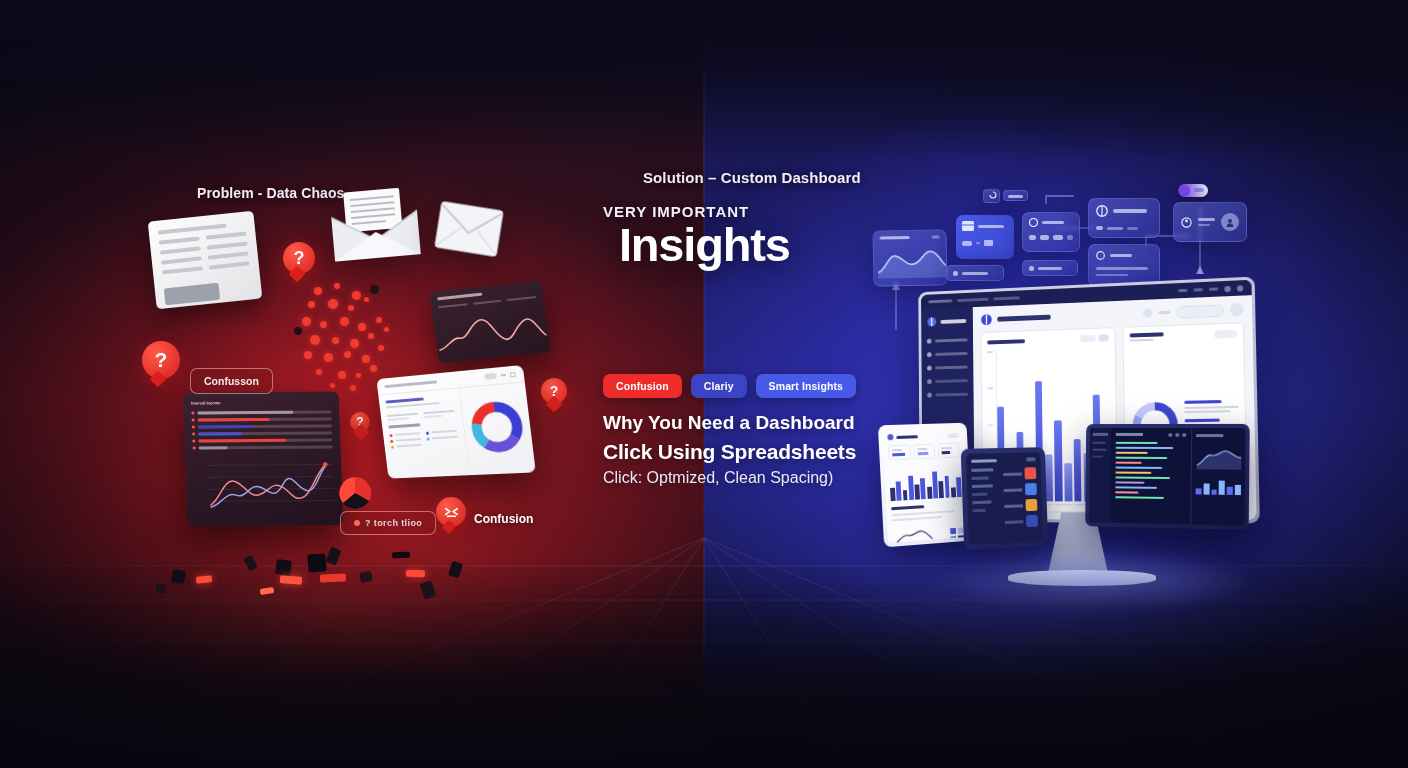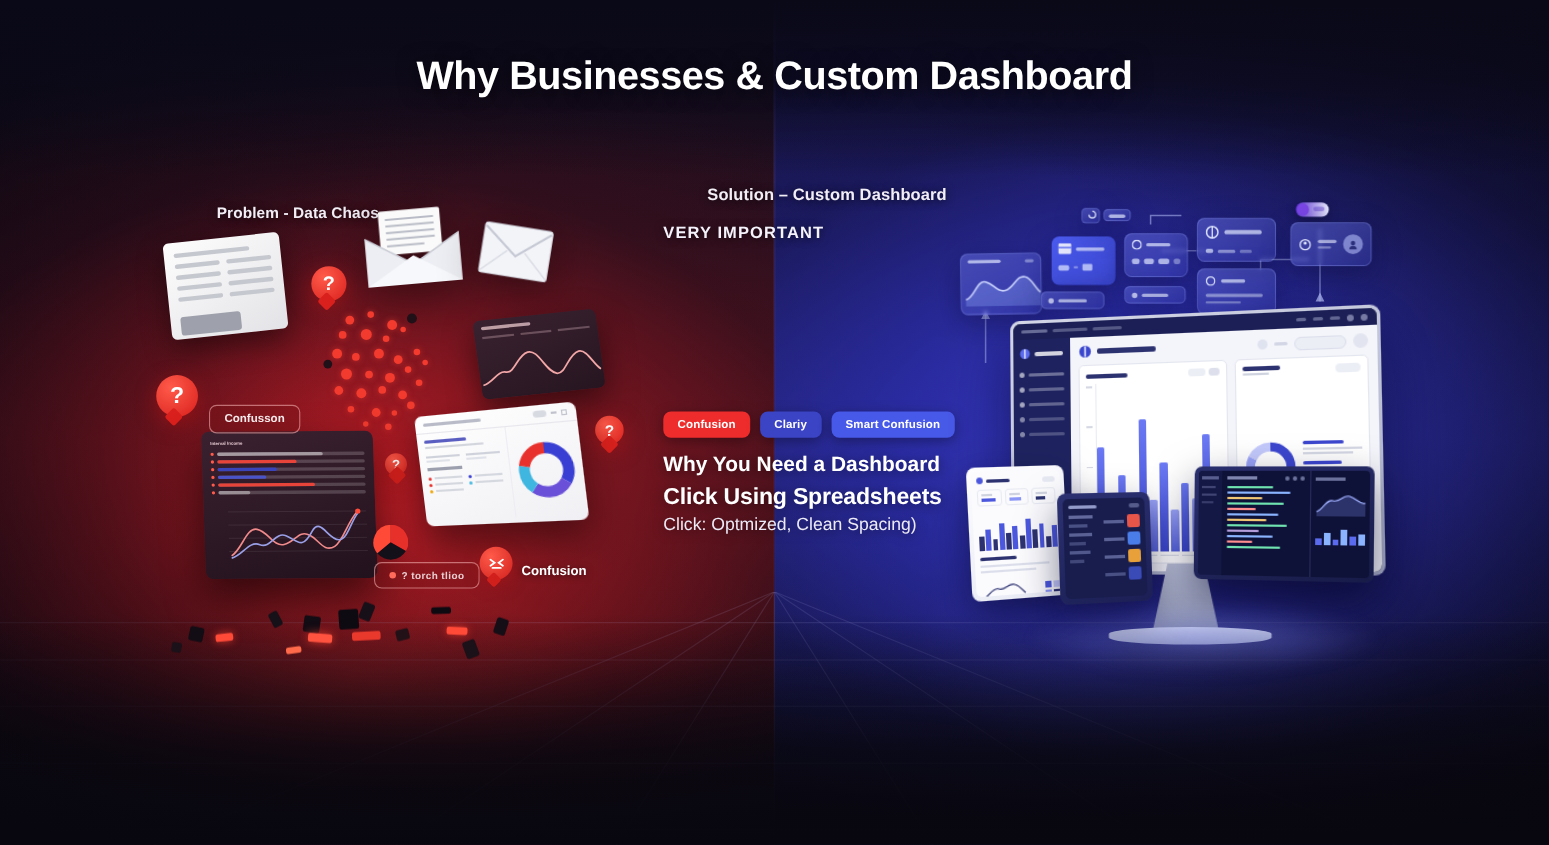--- a/index.html
+++ b/index.html
@@ -224,21 +224,20 @@
         <line x1="704" y1="0" x2="1268" y2="230"></line>
       </g>
     </svg>
   </div>
 
   <div class="seam"></div>
   <div class="vignette"></div>
   <div class="topfade"></div>
   <div class="botfade"></div>
 
-  <div class="page-title">Why Businesses &amp; Custom Dashboard</div>
 
   <div class="panel-label label-left">Problem - Data Chaos</div>
 
   <div class="prop doc">
     <div class="ln" style="width:78%"></div>
     <div class="row2">
         <div class="ln"></div>
         <div class="ln"></div>
       </div>
     <div class="row2">
@@ -474,26 +473,27 @@
     <i style="left:286px;top:22px;width:19px;height:7px;background:#ff4a38;transform:rotate(2deg);box-shadow:0 0 8px rgba(255,70,50,.6)"></i>
     <i style="left:330px;top:14px;width:11px;height:15px;background:#150e16;transform:rotate(18deg)"></i>
     <i style="left:302px;top:34px;width:12px;height:16px;background:#1a1119;transform:rotate(-20deg)"></i>
     <i style="left:36px;top:36px;width:9px;height:9px;background:#1b1119;transform:rotate(10deg)"></i>
     <i style="left:140px;top:40px;width:14px;height:6px;background:#ff6a4a;transform:rotate(-8deg)"></i>
   </div>
 
   <div class="panel-label label-right">Solution – Custom Dashboard</div>
   <div class="eyebrow">VERY IMPORTANT</div>
   <div class="hero">
+    <span class="l3">Insights</span>
   </div>
 
   <div class="chips">
     <div class="chip chip-a">Confusion</div>
     <div class="chip chip-b">Clariy</div>
-    <div class="chip chip-c">Smart Confusion</div>
+    <div class="chip chip-c">Smart Insights</div>
   </div>
 
   <div class="sub1">Why You Need a Dashboard</div>
   <div class="sub2">Click Using Spreadsheets</div>
   <div class="sub3">Click: Optmized, Clean Spacing)</div>
 
   <svg class="connector" style="left:860px;top:190px;width:400px;height:170px">
     <g stroke="rgba(185,195,255,.55)" stroke-width="1.4" fill="none">
       <path d="M128 30 L128 54"></path>
       <path d="M186 14 L186 6 L214 6"></path>

